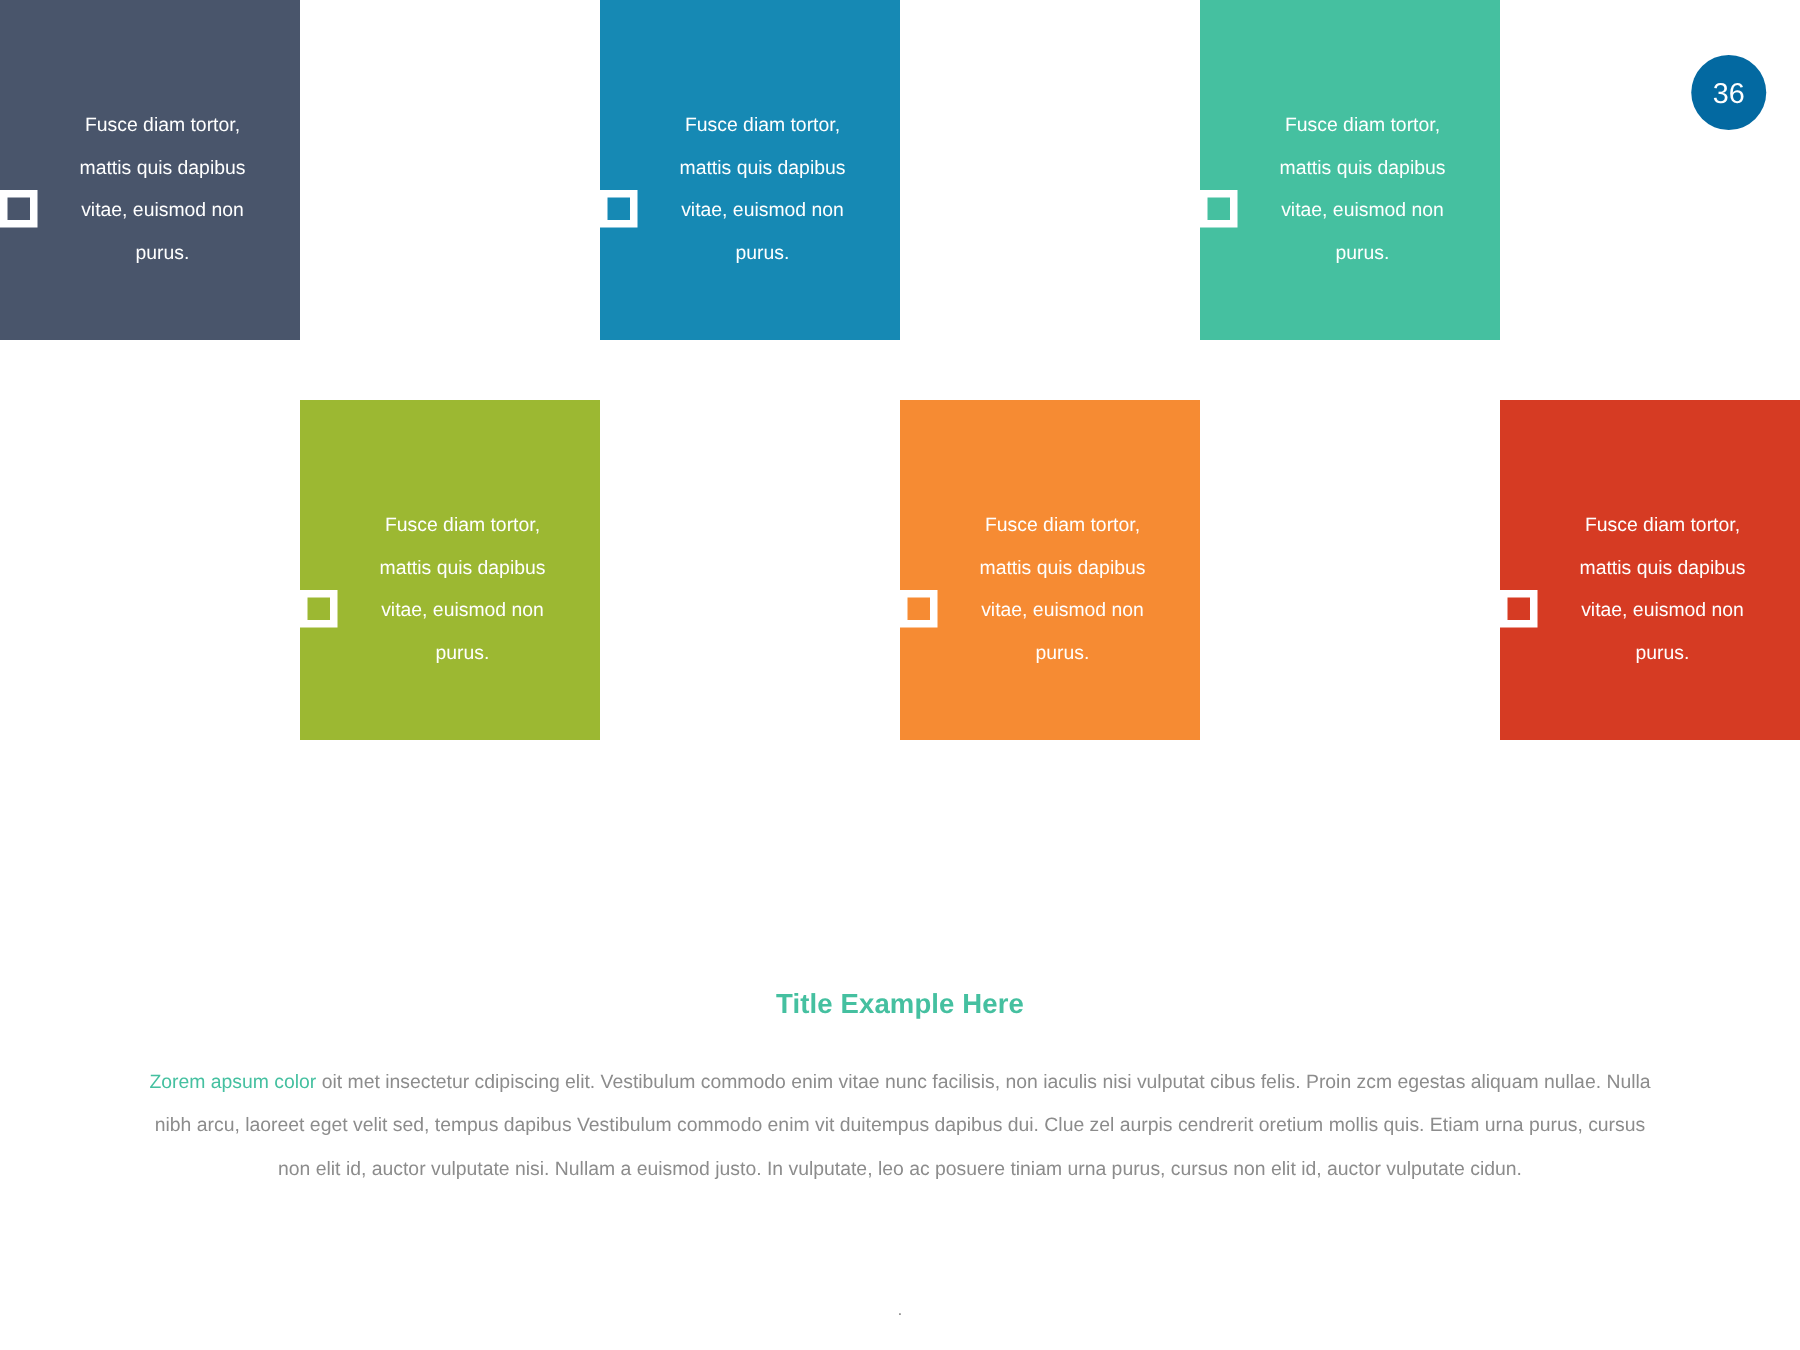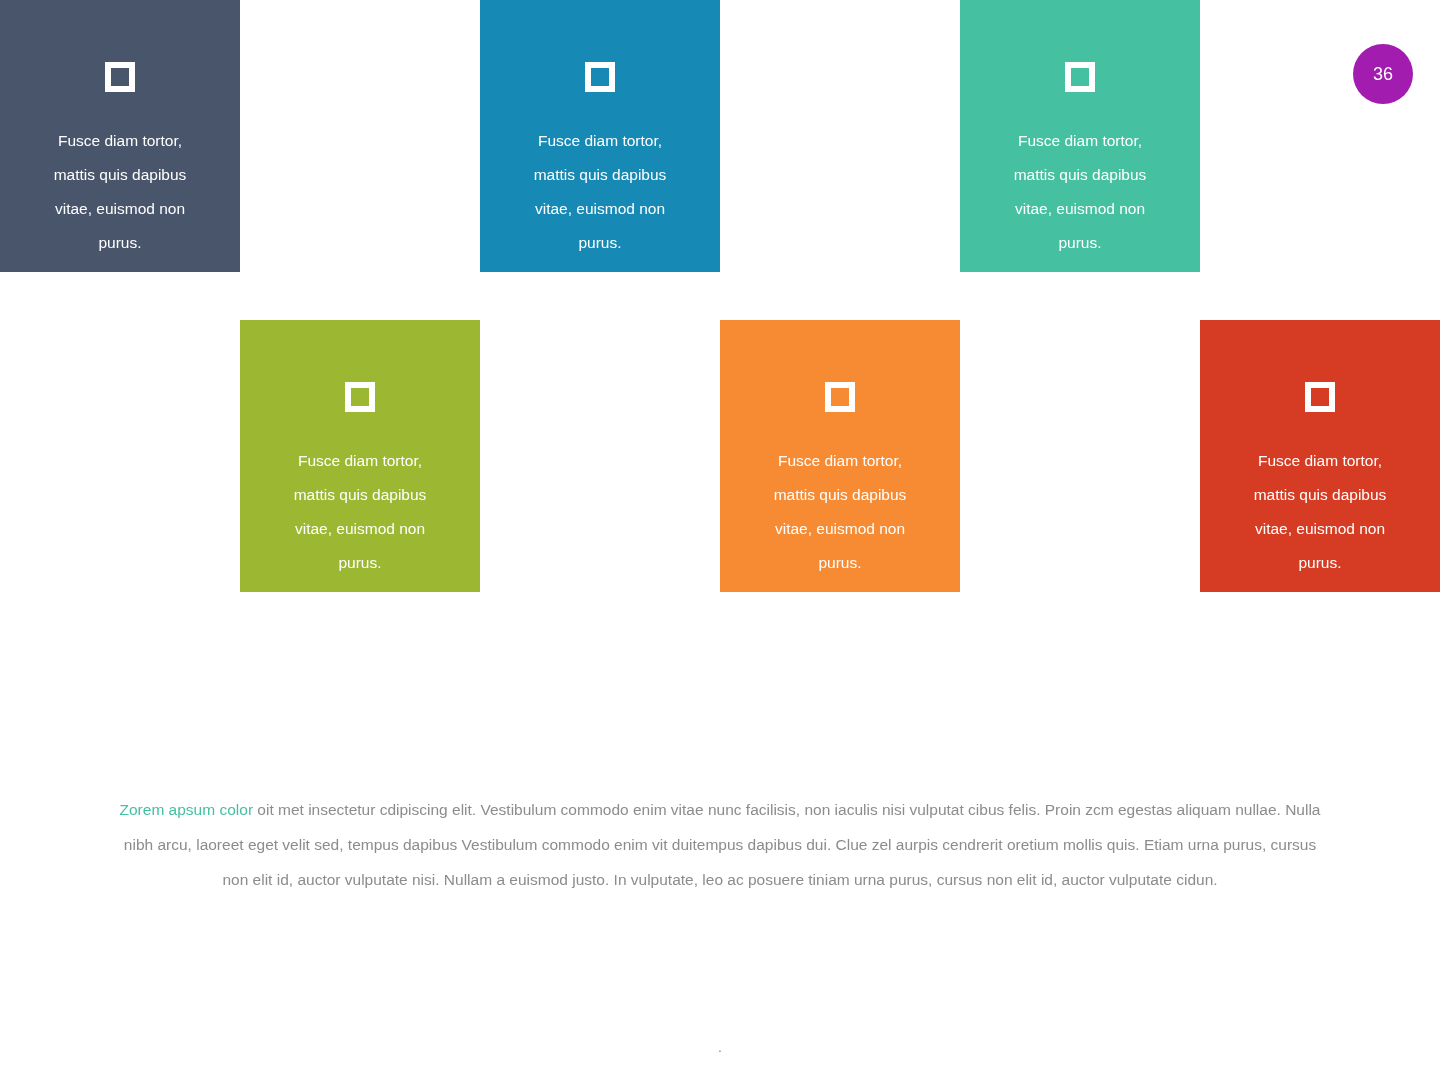--- a/index.html
+++ b/index.html
@@ -23,21 +23,21 @@
     top: 0;
     width: 1440px;
     height: 638px;
   }
   .tile {
     position: absolute;
     width: 240px;
     height: 272px;
     box-sizing: border-box;
     display: flex;
-    flex-direction: column;
+    flex-direction: row;
     align-items: center;
   }
   .tile.blank {
     background: #ffffff;
   }
   .tile-icon {
     margin-top: 62px;
     width: 30px;
     height: 30px;
     box-sizing: border-box;
@@ -57,23 +57,23 @@
   }
 
   
   #badge {
     position: absolute;
     left: 1353px;
     top: 44px;
     width: 60px;
     height: 60px;
     border-radius: 50%;
-    background: #a21caf;
+    background: #0369a1;
     color: #ffffff;
-    font-size: 18px;
+    font-size: 23px;
     display: flex;
     align-items: center;
     justify-content: center;
     font-family: "Liberation Sans", sans-serif;
   }
 
   
   #lower-block {
     position: absolute;
     left: 0;
@@ -168,18 +168,19 @@
 vitae, euismod non
 purus.</div>
     </div>
   </div>
 
 <div id="badge">
   <span>36</span>
 </div>
 
 <div id="lower-block">
+  <h2 id="section-title">Title Example Here</h2>
   <p id="body-paragraph">
     <span id="body-lead">Zorem apsum color</span><span id="body-rest"> oit met insectetur cdipiscing elit. Vestibulum commodo enim vitae nunc facilisis, non iaculis nisi vulputat cibus felis. Proin zcm egestas aliquam nullae. Nulla nibh arcu, laoreet eget velit sed, tempus dapibus Vestibulum commodo enim vit duitempus dapibus dui. Clue zel aurpis cendrerit oretium mollis quis. Etiam urna purus, cursus non elit id, auctor vulputate nisi. Nullam a euismod justo. In vulputate, leo ac posuere tiniam urna purus, cursus non elit id, auctor vulputate cidun.</span>
   </p>
 </div>
 
 <div id="footer-dot">.</div>
 
 </body></html>

